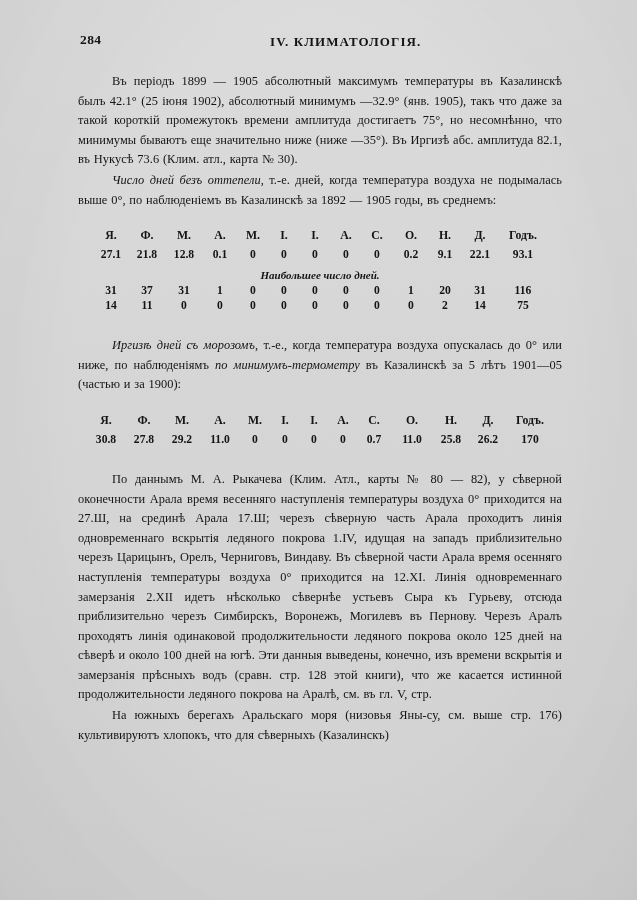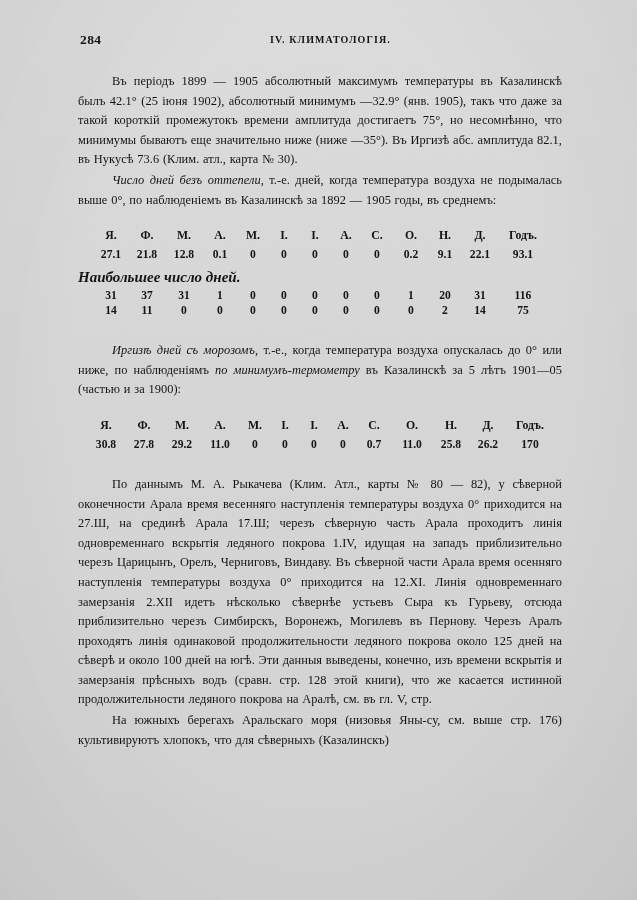--- a/index.html
+++ b/index.html
@@ -55,21 +55,21 @@
     left: 2px;
     top: 0;
     font-size: 13.5px;
     font-weight: bold;
     letter-spacing: .4px;
   }
   .runtitle {
     position: absolute;
     left: 192px;
     top: 2px;
-    font-size: 10px;
+    font-size: 13px;
     font-weight: bold;
     letter-spacing: 1.1px;
   }
 
   
   .para {
     font-size: 12.4px;
     line-height: 19.6px;
     text-align: justify;
     text-align-last: left;
@@ -105,21 +105,22 @@
     font-size: 11.8px;
   }
   .table .row td {
     font-weight: bold;
     padding-bottom: 2px;
   }
   .tbl-wrap {
     width: 100%;
   }
   .caption {
-    font-size: 15px;
+    text-align: center;
+    font-size: 11px;
     font-style: italic;
     font-weight: bold;
     margin: 6px 0 3px 0;
   }
   .t1 { width: 436px; }
   .t1 td:nth-child(1){ width: 36px; }
   .t1 td:nth-child(2){ width: 36px; }
   .t1 td:nth-child(3){ width: 38px; }
   .t1 td:nth-child(4){ width: 34px; }
   .t1 td:nth-child(5){ width: 32px; }

